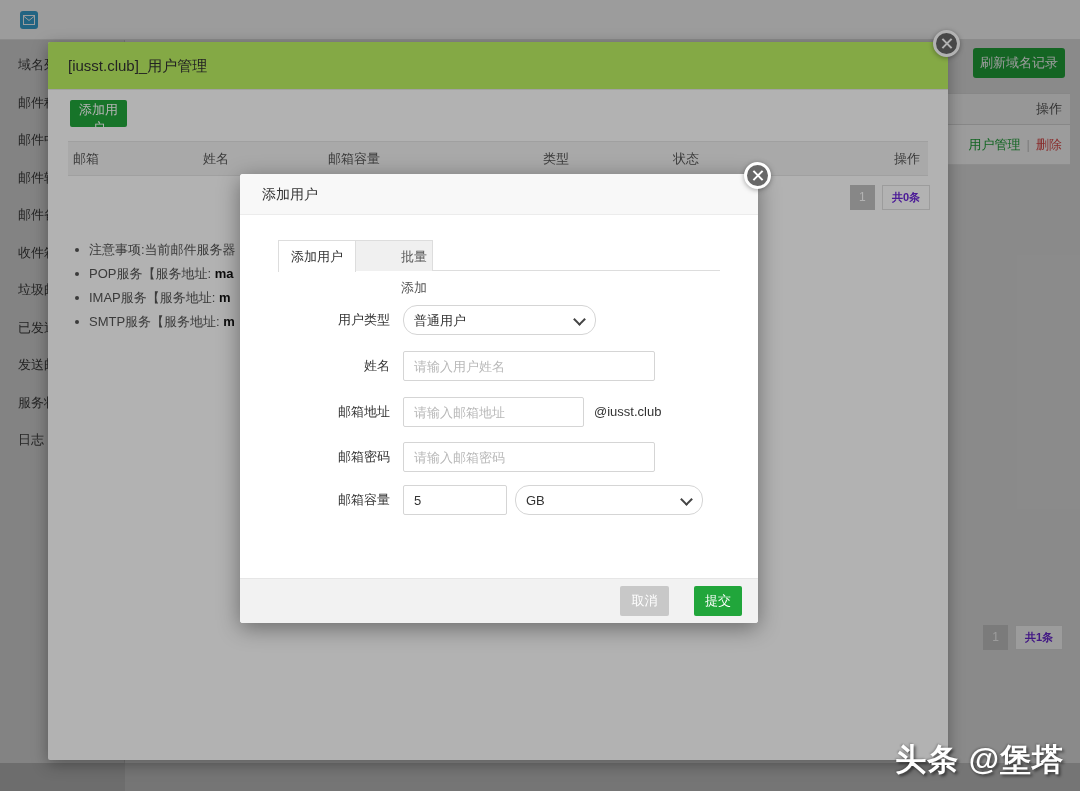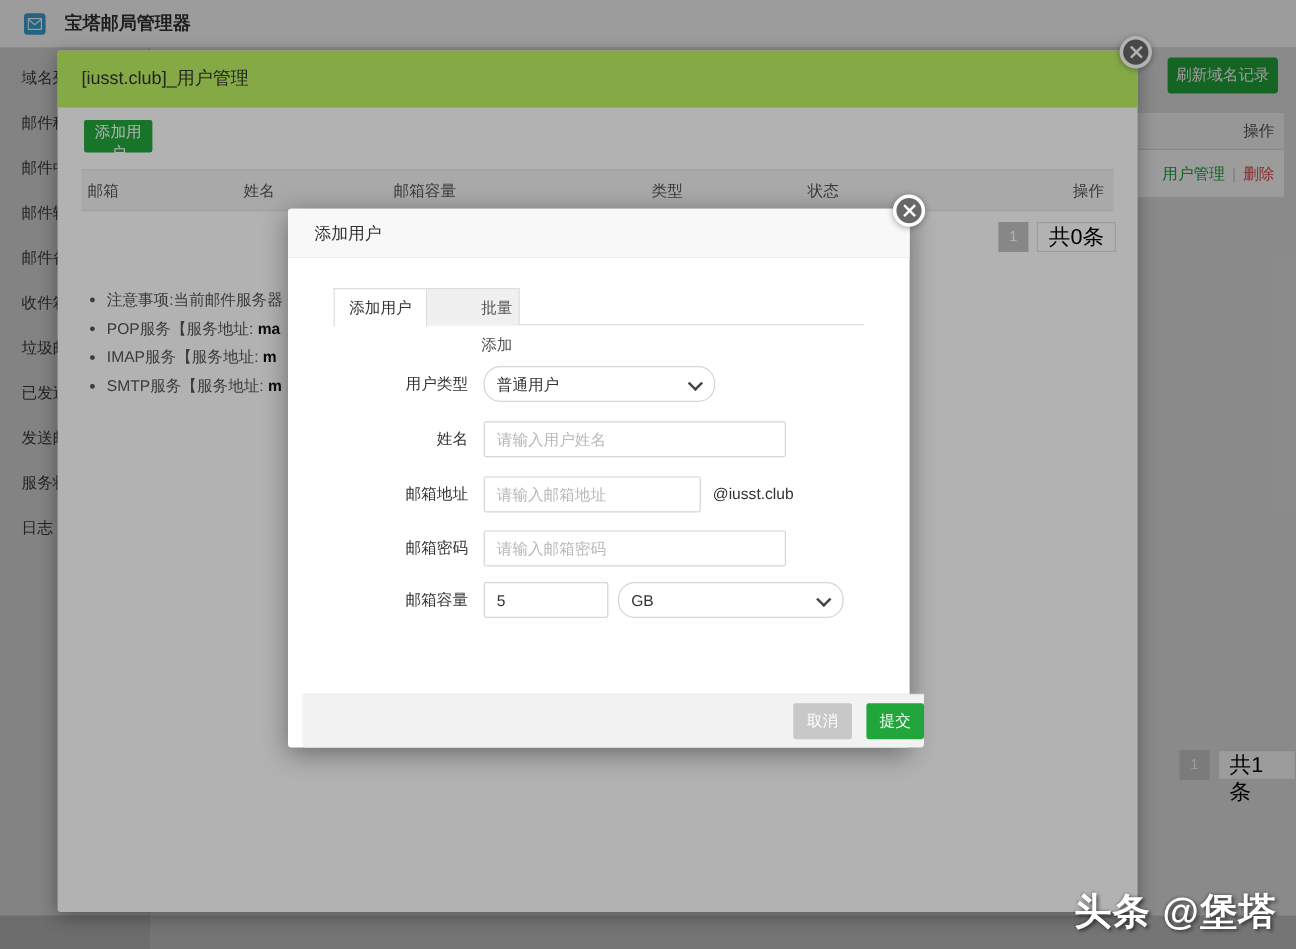--- a/index.html
+++ b/index.html
@@ -24,21 +24,21 @@
   .base-table-header{position:absolute;left:135px;top:93px;width:935px;height:32px;background:#f7f7f7;border-top:1px solid #ddd;border-bottom:1px solid #ddd;box-sizing:border-box;text-align:right;line-height:30px;padding-right:8px;font-size:13px;color:#555;}
   .base-table-row{position:absolute;left:135px;top:125px;width:935px;height:40px;background:#fff;border-bottom:1px solid #e8e8e8;box-sizing:border-box;text-align:right;line-height:40px;padding-right:8px;font-size:13px;}
   .link-green{color:#21a63b;text-decoration:none;cursor:pointer;font-family:Liberation Serif, serif;}
   .link-red{color:#e24c4c;text-decoration:none;cursor:pointer;}
   .link-sep{color:#ccc;margin:0 6px;}
 
   .pagination{display:flex;align-items:center;gap:7px;}
   .page-box{width:25px;height:25px;line-height:25px;text-align:center;color:#fff;font-size:12px;cursor:pointer;}
   .page-box.dim1{background:#c9c9c9;}
   .page-box.dim2{background:#c2c2c2;}
-  .total-box{height:25px;line-height:23px;padding:0 9px;background:#fff;border:1px solid #e0e0e0;box-sizing:border-box;font-size:18px;color:#000000;}
+  .total-box{height:25px;line-height:23px;padding:0 9px;background:#fff;border:1px solid #e0e0e0;box-sizing:border-box;font-size:11px;color:#6d28d9;font-weight:bold;}
   .base-pagination{position:absolute;left:983px;top:625px;}
 
   
   .overlay1{position:absolute;left:0;top:0;width:1080px;height:791px;background:rgba(0,0,0,0.12);}
   .overlay2{position:absolute;left:0;top:0;width:1080px;height:791px;background:rgba(0,0,0,0.30);}
 
   
   .modal1{position:absolute;left:48px;top:42px;width:900px;height:718px;background:#fff;border-radius:2px;box-shadow:0 4px 16px rgba(0,0,0,0.35);}
   .m1-header{height:47px;background:#bef264;border-bottom:1px solid #e8e8e8;line-height:47px;padding-left:20px;font-size:15px;color:#333;border-radius:2px 2px 0 0;}
   .m1-add-btn{position:absolute;left:22px;top:58px;width:57px;height:27px;border-radius:2px;}
@@ -69,40 +69,39 @@
   .tab-inactive{left:78px;width:77px;height:31px;line-height:31px;background:#f0f0f0;border-top:1px solid #ddd;border-right:1px solid #ddd;color:#555;padding-left:40px;}
 
   .flabel{position:absolute;left:60px;width:90px;text-align:right;line-height:30px;font-size:13px;color:#333;}
   .finput{position:absolute;height:30px;border:1px solid #d5d5d5;border-radius:2px;box-sizing:border-box;padding:0 10px;font-size:13px;color:#333;font-family:inherit;outline:none;}
   .finput::placeholder{color:#b8b8b8;}
   .sel-wrap{position:absolute;height:30px;}
   .sel-wrap select{width:100%;height:100%;border:1px solid #d5d5d5;border-radius:14px;background:#fff;appearance:none;-webkit-appearance:none;padding:0 10px;font-size:13px;color:#333;font-family:Liberation Sans, sans-serif;outline:none;cursor:pointer;}
   .chev{position:absolute;right:12px;top:10px;width:7px;height:7px;border-right:2px solid #444;border-bottom:2px solid #444;transform:rotate(45deg);pointer-events:none;}
   .suffix{position:absolute;left:354px;line-height:30px;font-size:13px;color:#333;}
 
-  .m2-footer{position:absolute;left:12px;bottom:0;width:100%;height:45px;background:#f2f2f2;border-top:1px solid #e6e6e6;box-sizing:border-box;display:flex;justify-content:flex-end;align-items:center;gap:12px;border-radius:0 0 3px 3px;}
+  .m2-footer{position:absolute;left:0;bottom:0;width:100%;height:45px;background:#f2f2f2;border-top:1px solid #e6e6e6;box-sizing:border-box;display:flex;justify-content:flex-end;align-items:center;gap:25px;padding-right:16px;border-radius:0 0 3px 3px;}
   .btn-cancel{width:49px;height:30px;background:#c8c8c8;border-radius:2px;}
   .btn-submit{width:48px;height:30px;border-radius:2px;}
 
   
   .watermark{position:absolute;right:16px;bottom:10px;font-size:31px;font-weight:900;color:#fff;letter-spacing:1px;text-shadow:2px 2px 3px rgba(0,0,0,0.5),-1px -1px 2px rgba(0,0,0,0.2);}
 </style>
 </head>
 <body>
 
 <div id="app">
 
   <div class="topbar">
     <span class="logo">
       <svg width="12" height="10" viewBox="0 0 12 10">
         <rect x="0.5" y="0.5" width="11" height="9" fill="none" stroke="#fff" stroke-width="1"></rect>
         <path d="M0.5 1 L6 5.5 L11.5 1" fill="none" stroke="#fff" stroke-width="1"></path>
       </svg>
     </span>
-    <span class="topbar-title">宝塔邮局管理器</span>
   </div>
 
   <div class="sidebar">
     <div class="side-item">域名列表</div>
     <div class="side-item">邮件秘钥</div>
     <div class="side-item">邮件中转</div>
     <div class="side-item">邮件转发</div>
     <div class="side-item">邮件备份</div>
     <div class="side-item">收件箱</div>
     <div class="side-item">垃圾邮件</div>

